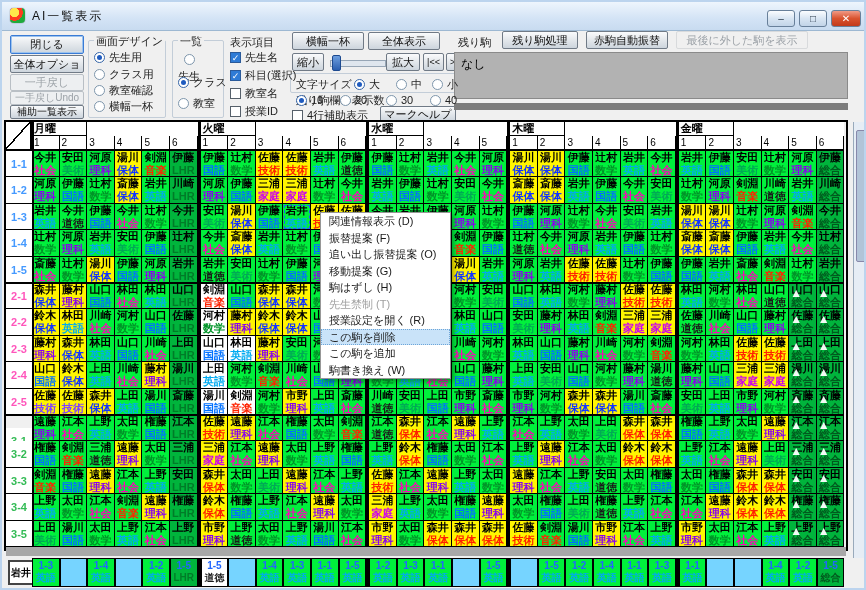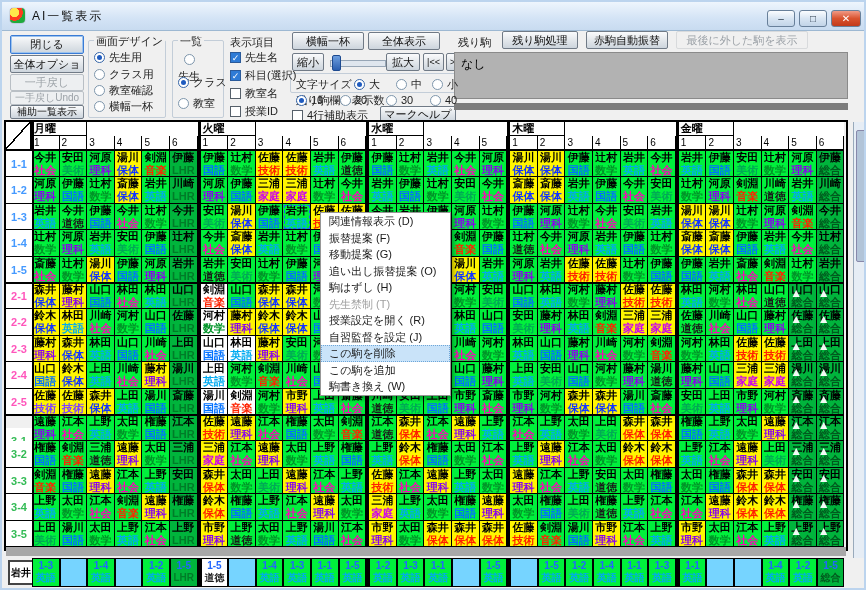--- a/index.html
+++ b/index.html
@@ -2034,26 +2034,25 @@
       </div>
       <div class="sepv" style="left: 195.6px; top: 556px; width: 3px; height: 29px;"></div>
       <div class="sepv" style="left: 364.2px; top: 556px; width: 3px; height: 29px;"></div>
       <div class="sepv" style="left: 505.2px; top: 556px; width: 3px; height: 29px;"></div>
       <div class="sepv" style="left: 673.8px; top: 556px; width: 3px; height: 29px;"></div>
     </div>
 
   <div id="menu">
       <div class="mitem">関連情報表示 (D)</div>
       <div class="mitem">振替提案  (F)</div>
+      <div class="mitem">追い出し振替提案 (O)</div>
       <div class="mitem">移動提案  (G)</div>
-      <div class="mitem">追い出し振替提案 (O)</div>
       <div class="mitem">駒はずし  (H)</div>
       <div class="mitem dis">先生禁制  (T)</div>
       <div class="mitem">授業設定を開く (R)</div>
-      <div class="mitem">自習監督を設定 (J)</div>
       <div class="mitem hl">この駒を削除</div>
       <div class="mitem">この駒を追加</div>
       <div class="mitem">駒書き換え  (W)</div>
     </div>
 <div class="btn foc" style="left: 8px; top: 33px; width: 74px; height: 19px; line-height: 17px; font-size: 11px;">閉じる</div>
     <div class="btn" style="left: 8px; top: 53px; width: 74px; height: 18px; line-height: 16px; font-size: 11px;">全体オプション</div>
     <div class="btn dis" style="left: 8px; top: 72px; width: 74px; height: 17px; line-height: 15px; font-size: 11px;">一手戻し</div>
     <div class="btn dis" style="left: 8px; top: 89px; width: 74px; height: 14px; line-height: 12px; font-size: 10px;">一手戻しUndo</div>
     <div class="btn" style="left: 8px; top: 103px; width: 74px; height: 14px; line-height: 12px; font-size: 10px;">補助一覧表示</div>
     <div class="opt" style="left: 92px; top: 48px;">

